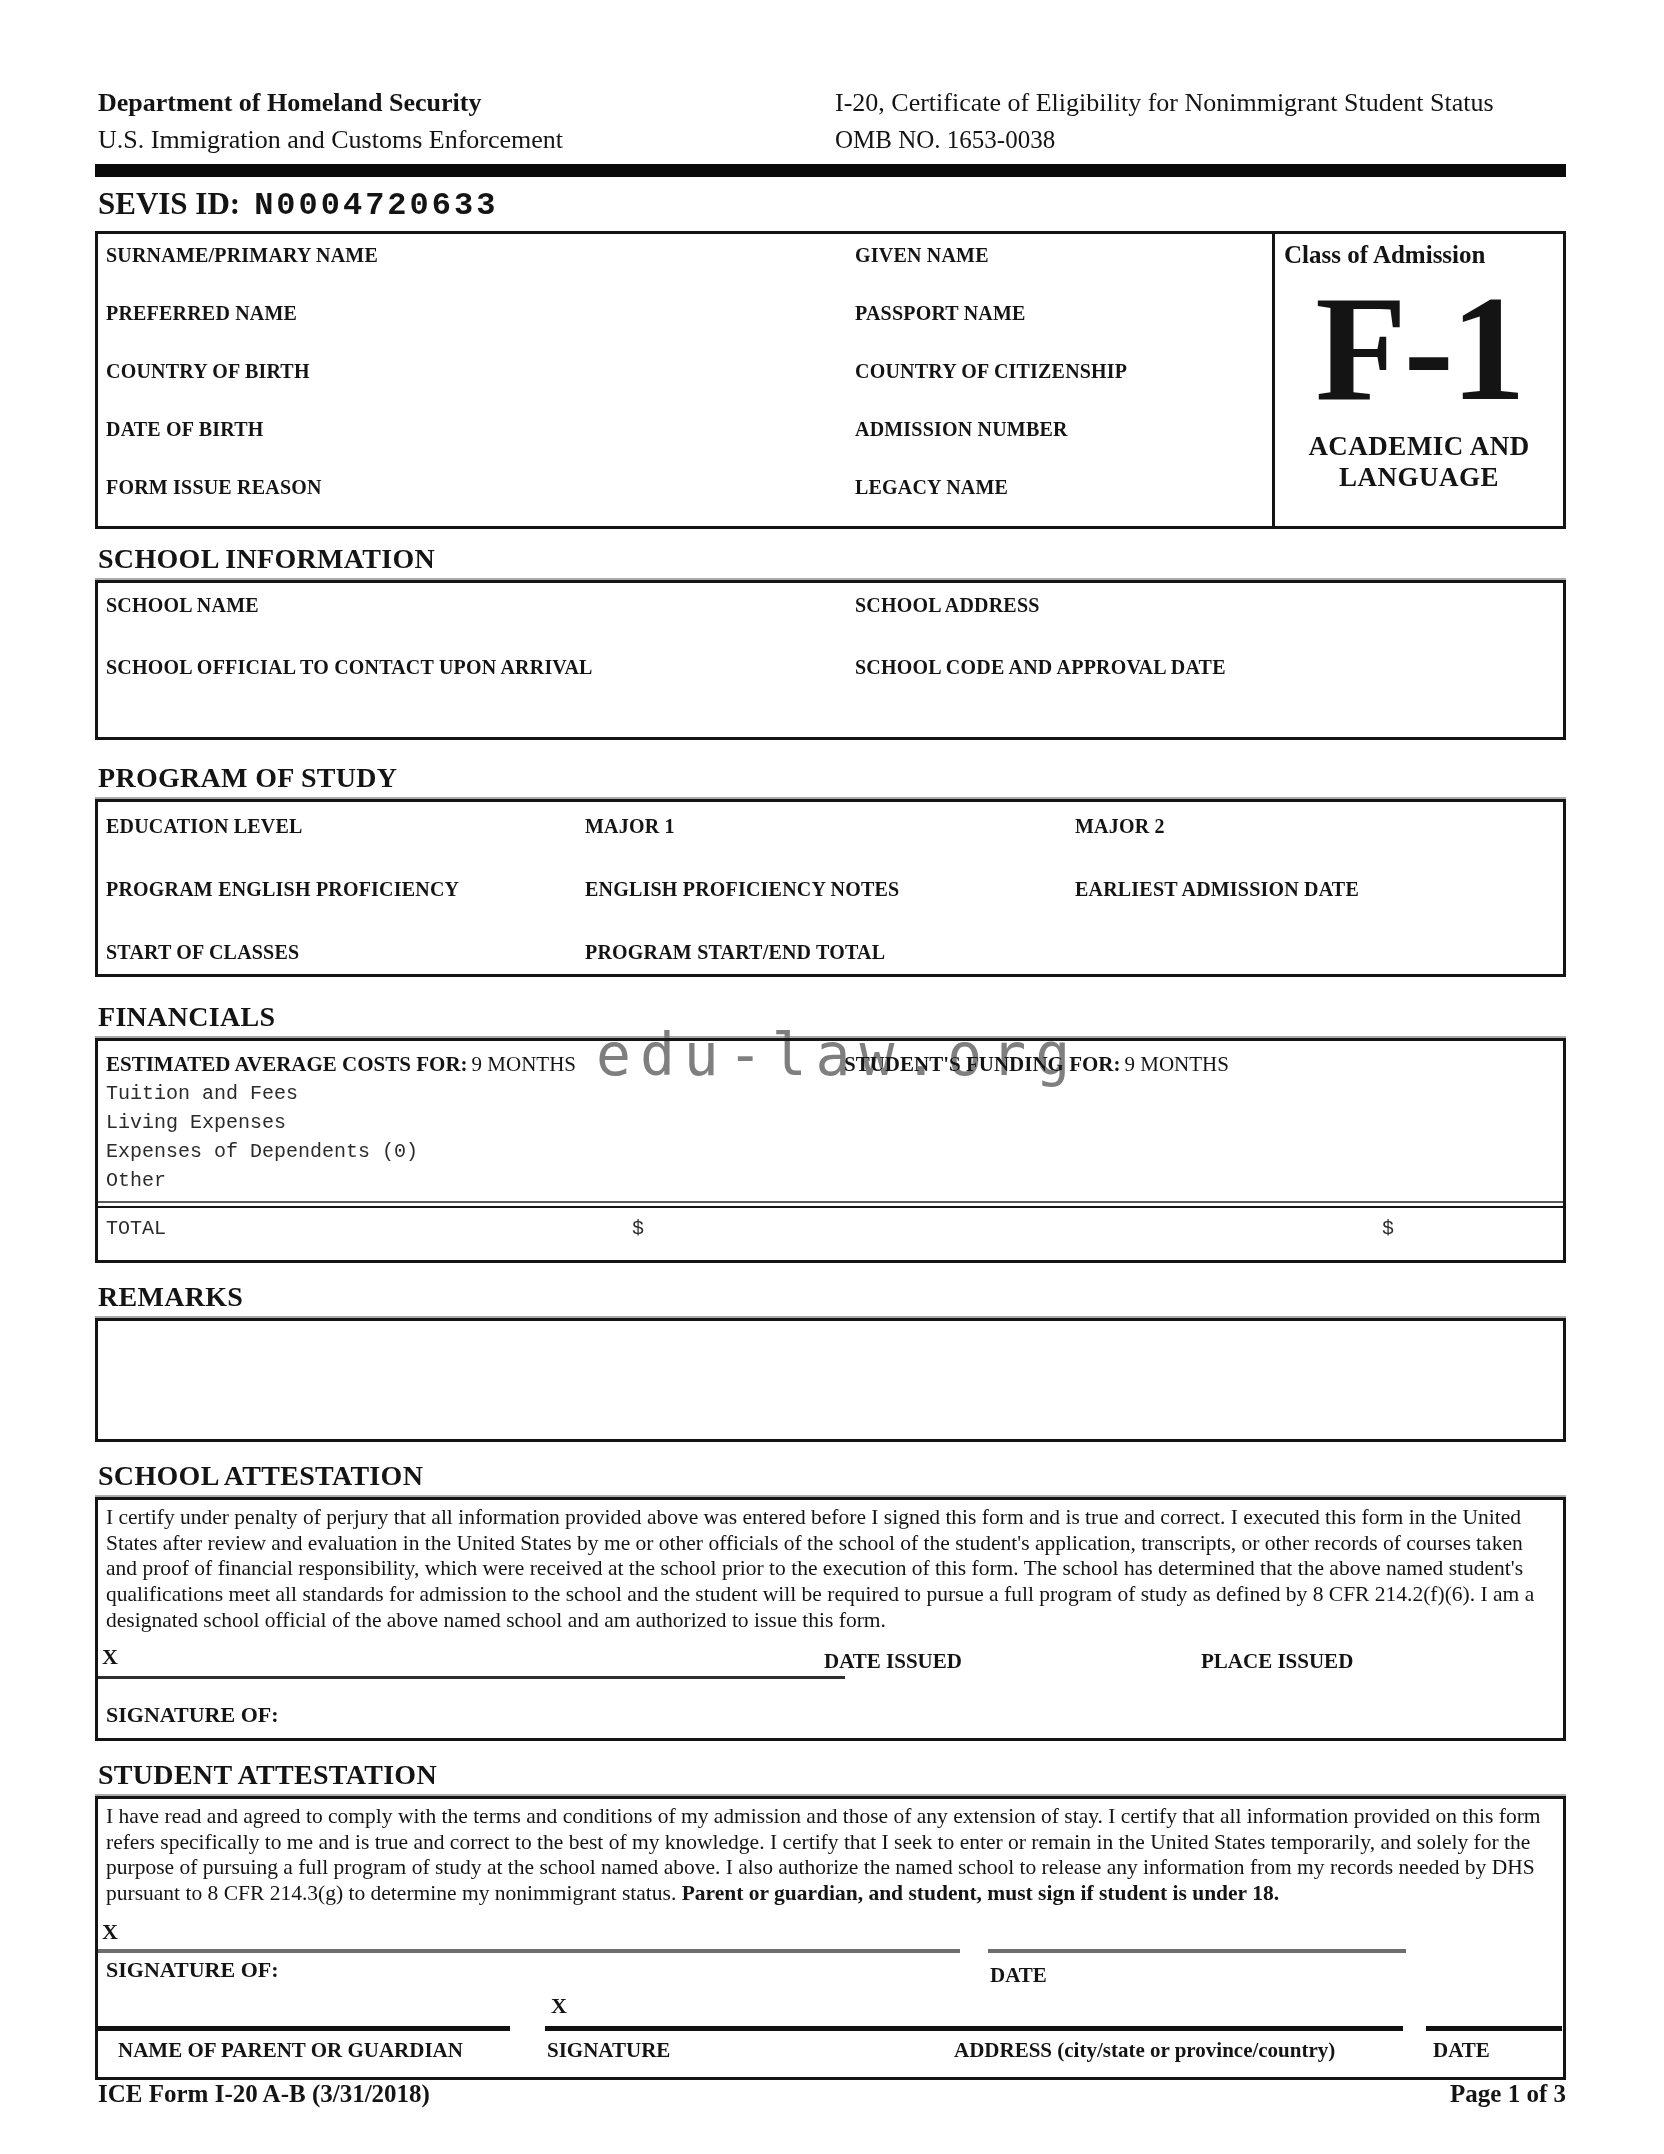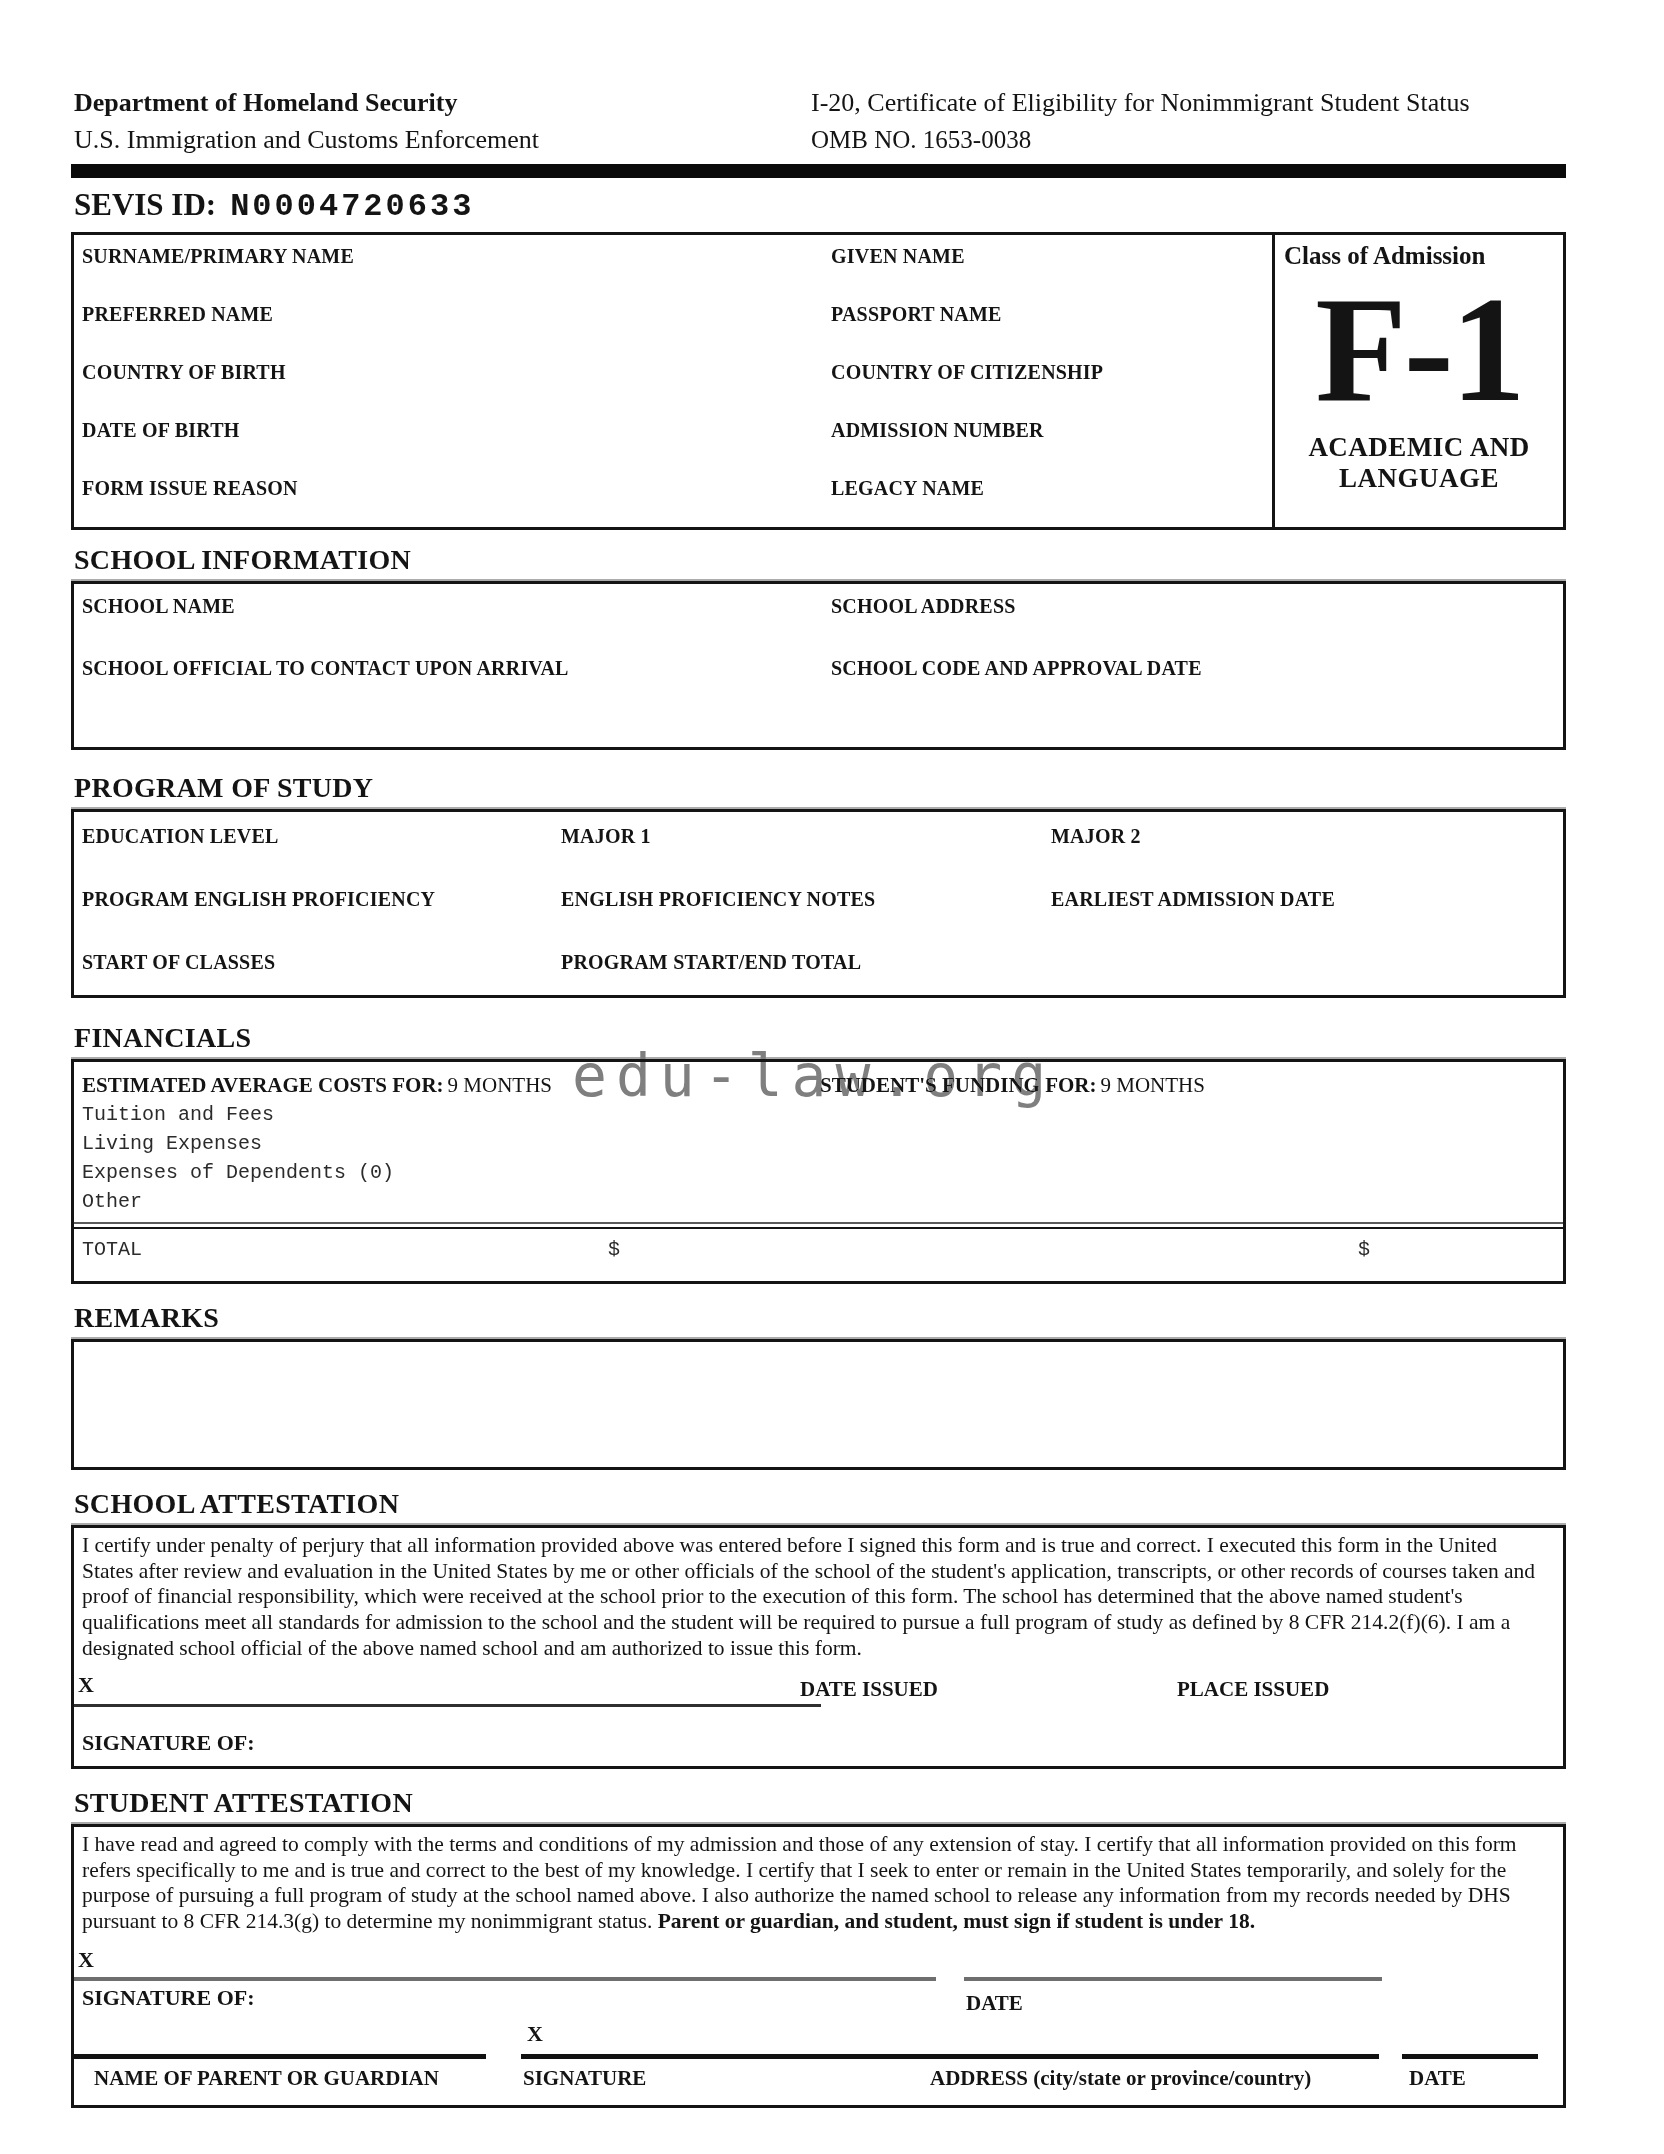--- a/index.html
+++ b/index.html
@@ -4,21 +4,21 @@
 <style>
   * { margin:0; padding:0; box-sizing:border-box; }
   html,body { background:#ffffff; }
   .page {
     position:relative;
     width:1664px; height:2154px;
     margin:0 auto;
     background:#ffffff;
     color:#141414;
     font-family:"Liberation Serif", serif;
-    padding:88px 98px 46px 71px;
+    padding:88px 98px 46px 95px;
     display:flex; flex-direction:column;
     overflow:hidden;
   }
   
   .topbar { display:grid; grid-template-columns:740px 1fr; }
   .topbar .agency { font-size:26px; font-weight:bold; padding-left:3px; }
   .topbar .subagency { font-size:26px; margin-top:7px; padding-left:3px; }
   .topbar .formtitle { font-size:26px; }
   .topbar .omb { font-size:25px; margin-top:8px; }
   .blackbar { height:14px; background:#0a0a0a; margin-top:9px; }
@@ -214,14 +214,18 @@
       <div class="bline bl-sig"></div>
       <div class="bline bl-addr"></div>
       <div class="bline bl-date"></div>
       <span class="blbl lbl-name">NAME OF PARENT OR GUARDIAN</span>
       <span class="blbl lbl-sig">SIGNATURE</span>
       <span class="blbl lbl-addr">ADDRESS (city/state or province/country)</span>
       <span class="blbl lbl-date2">DATE</span>
     </div>
   </div>
 
+  <div class="footer">
+    <span>ICE Form I-20 A-B (3/31/2018)</span>
+    <span>Page 1 of 3</span>
+  </div>
 
 </div>
 
 </body></html>

